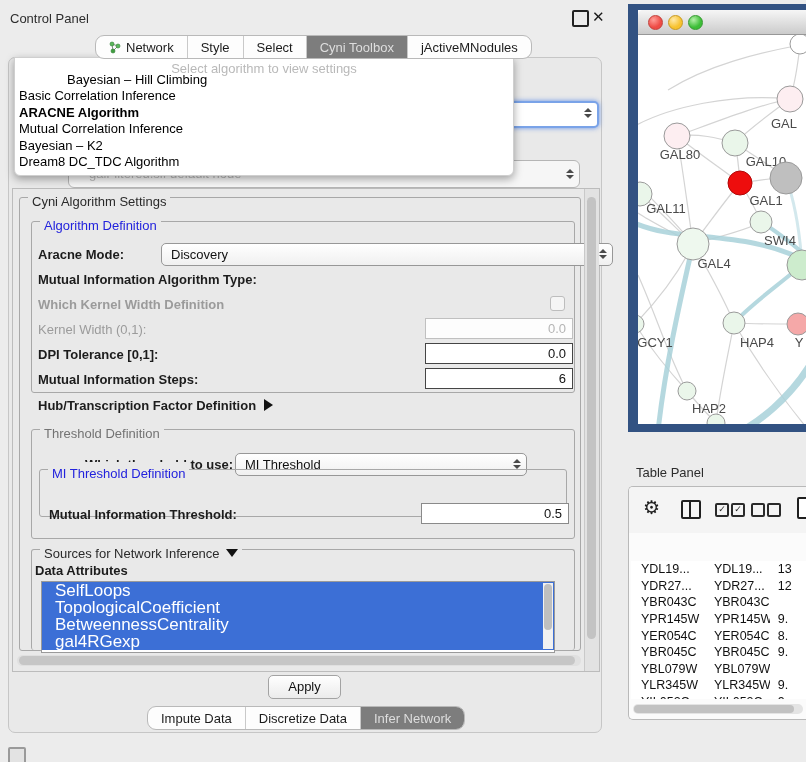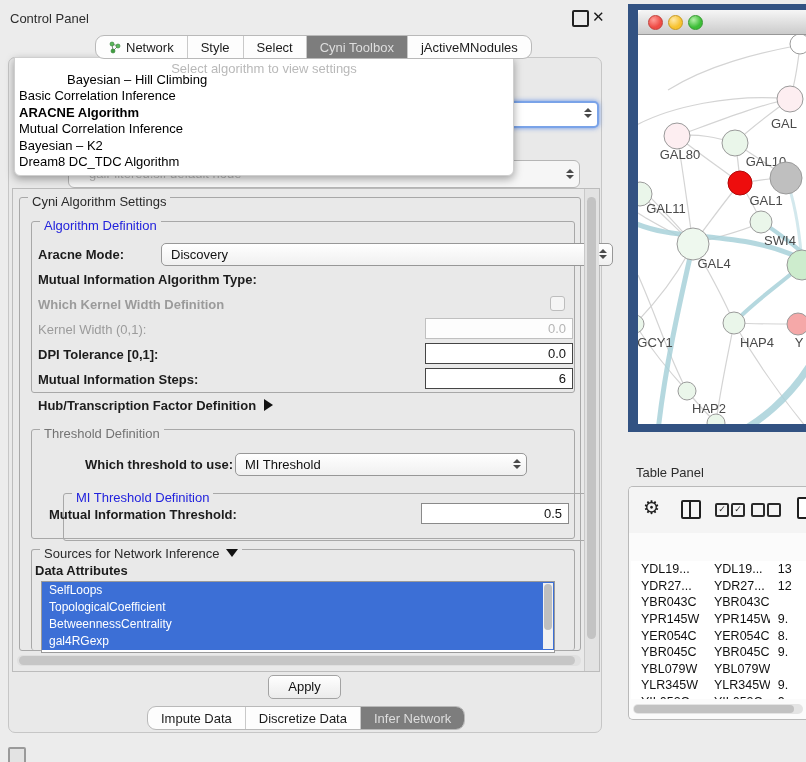--- a/index.html
+++ b/index.html
@@ -81,21 +81,21 @@
   .tfield{
     position:absolute;height:19px;background:#fff;border:1px solid #454545;
     font-size:13px;color:#111;text-align:right;padding-right:6px;line-height:19px;
   }
   .tfield.dis{border-color:#c0c0c0;color:#b5b5b5;background:#fdfdfd;}
   .tfield.mid{border-color:#8a8a8a;}
   .chk{position:absolute;width:13px;height:13px;border:1px solid #bdbdbd;border-radius:3px;background:#f5f5f5;}
   .arrow-r{display:inline-block;width:0;height:0;border-top:6px solid transparent;border-bottom:6px solid transparent;border-left:9px solid #111;margin-left:8px;vertical-align:-1px;}
   .arrow-d{display:inline-block;width:0;height:0;border-left:6px solid transparent;border-right:6px solid transparent;border-top:8px solid #111;margin-left:6px;vertical-align:1px;}
   .attr-list{position:absolute;left:28px;top:392px;width:512px;height:70px;background:#fff;border:1px solid #9a9a9a;overflow:hidden;}
-  .attr-list .item{height:17px;line-height:17px;padding-left:7px;font-size:12px;background:#3c6fd6;color:#fff;white-space:nowrap;}
+  .attr-list .item{height:17px;line-height:17px;padding-left:13px;font-size:17px;background:#3c6fd6;color:#fff;white-space:nowrap;}
   .attr-list .lscroll{position:absolute;right:1px;top:1px;width:10px;height:66px;background:#f1f1f1;}
   .attr-list .lscroll .thumb{position:absolute;left:1px;top:1px;width:8px;height:46px;background:#bfbfbf;border-radius:4px;}
   .apply-btn{
     left:268px;top:675px;width:71px;height:22px;background:linear-gradient(#ffffff,#ebebeb);
     border:1px solid #a3a3a3;border-radius:5px;font-size:13px;color:#111;
     text-align:center;line-height:21px;
   }
   .mini-sq{left:8px;top:747px;width:14px;height:14px;border:2px solid #9a9a9a;background:#e3e3e3;border-radius:2px;}
   
   .net-win{left:628px;top:4px;width:178px;height:428px;background:#32528275;}
@@ -237,21 +237,21 @@
 
   <span class="flabel" style="left:72px;top:268px;">Which threshold to use:</span>
   <div class="combo" style="left:222px;top:264px;width:290px;">
     <span class="val">MI Threshold</span>
     <span class="stepper">
         <i class="up"></i>
         <i class="dn"></i>
       </span>
   </div>
 
-  <div class="group" style="left:26px;top:304px;width:526px;height:46px;margin-left:24px;">
+  <div class="group" style="left:26px;top:280px;width:526px;height:46px;">
     <span class="gtitle blue">MI Threshold Definition</span>
   </div>
   <span class="flabel" style="left:36px;top:318px;">Mutual Information Threshold:</span>
   <div class="tfield mid" style="left:408px;top:314px;width:140px;">0.5</div>
 
   <div class="group" style="left:18px;top:360px;width:542px;height:100px;border-bottom:none;">
     <span class="gtitle">
       <span>Sources for Network Inference</span><span class="arrow-d"></span>
     </span>
   </div>

